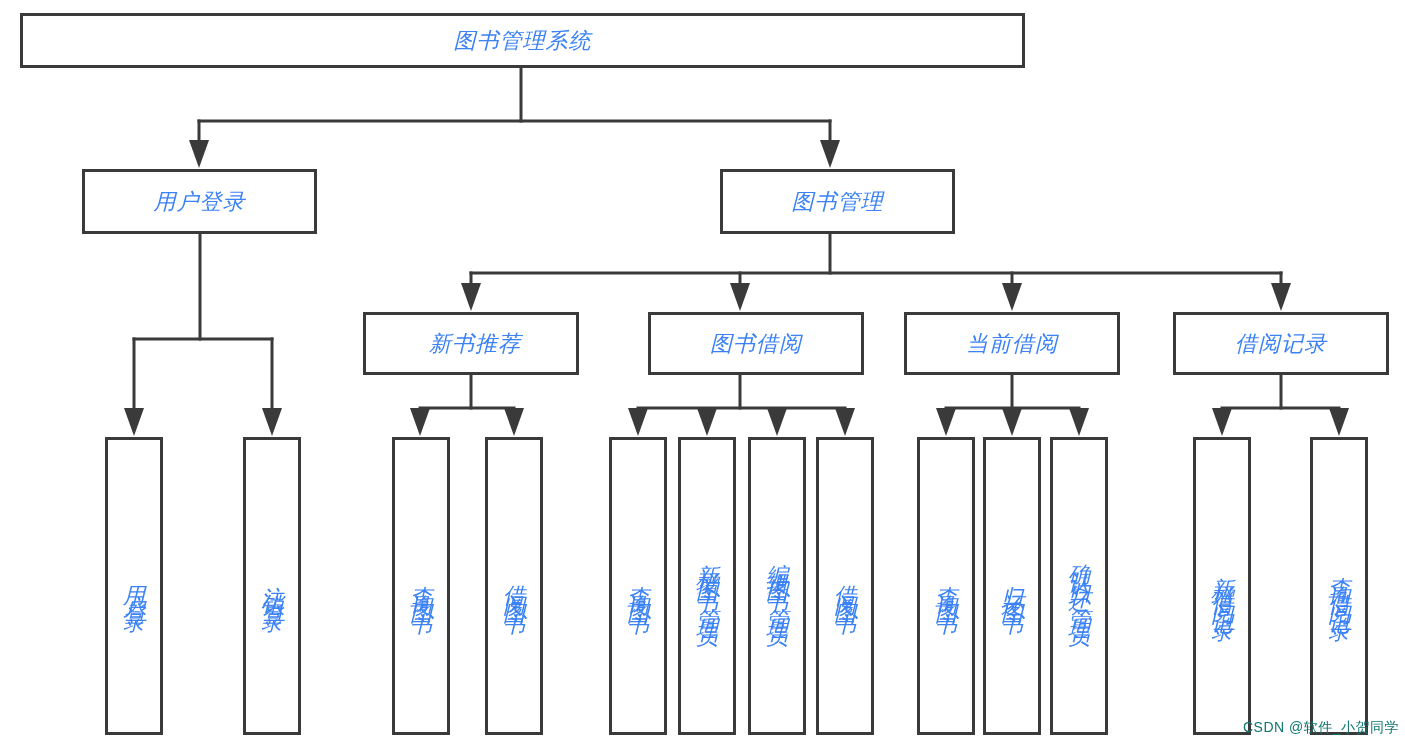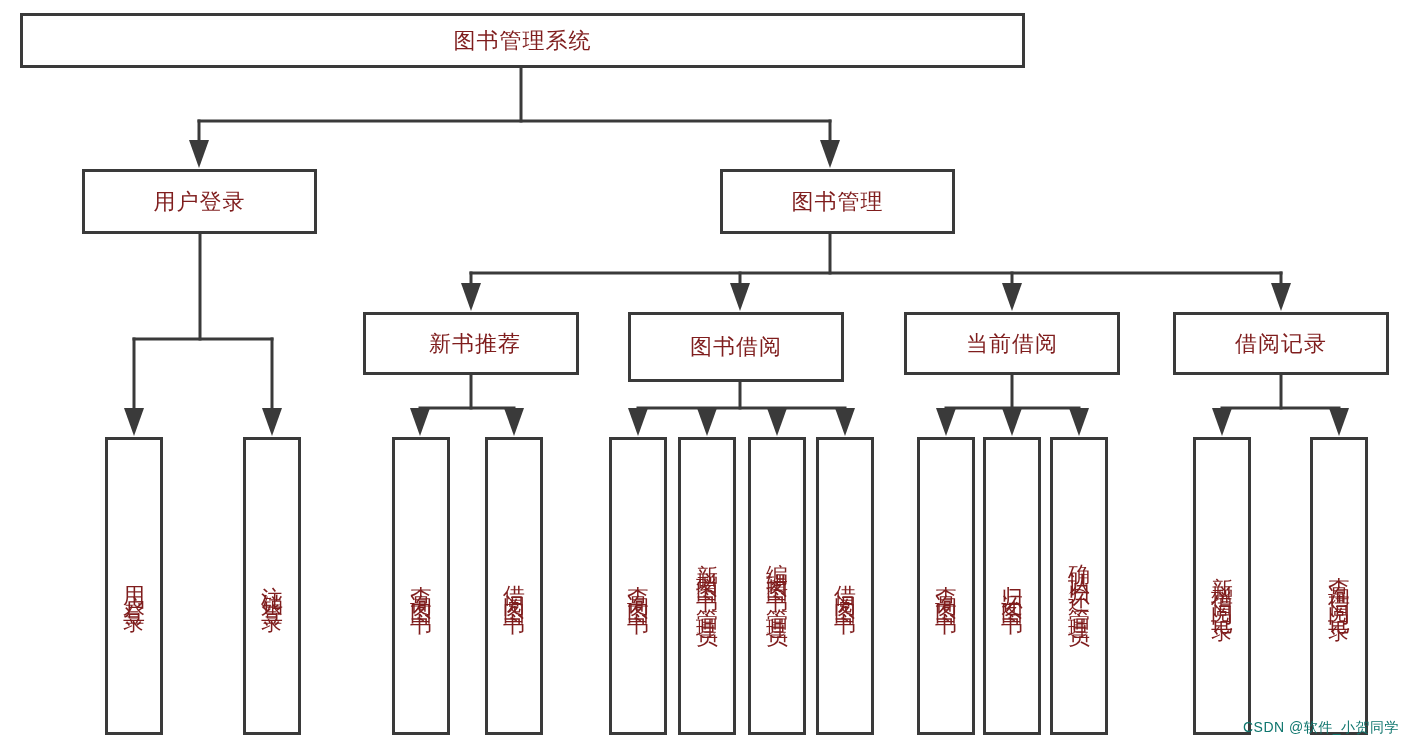--- a/index.html
+++ b/index.html
@@ -15,27 +15,28 @@
     position: absolute;
     left: 0; top: 0;
     width: 1405px; height: 747px;
     pointer-events: none;
   }
   .node {
     position: absolute;
     box-sizing: border-box;
     border: 3px solid #3a3a3a;
     background: #ffffff;
-    color: #7f1d1d;
+    color: #3b82f6;
     display: flex;
     align-items: center;
     justify-content: center;
     font-size: 22px;
     letter-spacing: 1px;
     text-align: center;
+    font-style: italic;
   }
   .vnode {
     writing-mode: vertical-rl;
     text-orientation: mixed;
     letter-spacing: 9px;
     line-height: 1;
   }
   .watermark {
     position: absolute;
     top: 719px;
@@ -108,21 +109,21 @@
       <use href="#ah" x="1339" y="436"></use>
     </g>
   </svg>
 
   <div class="node" style="left:20px; top:13px; width:1005px; height:55px;">图书管理系统</div>
 
   <div class="node" style="left:82px; top:169px; width:235px; height:65px;">用户登录</div>
   <div class="node" style="left:712px; top:169px; width:235px; height:65px;margin-left:8px;">图书管理</div>
 
   <div class="node" style="left:363px; top:312px; width:216px; height:63px;padding-left:8px;">新书推荐</div>
-  <div class="node" style="left:628px; top:312px; width:216px; height:70px;">图书借阅</div>
+  <div class="node" style="left:648px; top:312px; width:216px; height:63px;">图书借阅</div>
   <div class="node" style="left:904px; top:312px; width:216px; height:63px;text-align:center;">当前借阅</div>
   <div class="node" style="left:1173px; top:312px; width:216px; height:63px;">借阅记录</div>
 
   <div class="node vnode" style="left:105px; top:437px; width:58px; height:298px;">用户登录</div>
   <div class="node vnode" style="left:243px; top:437px; width:58px; height:298px;">注销登录</div>
 
   <div class="node vnode" style="left:392px; top:437px; width:58px; height:298px;">查询图书</div>
   <div class="node vnode" style="left:485px; top:437px; width:58px; height:298px;">借阅图书</div>
 
   <div class="node vnode" style="left:609px; top:437px; width:58px; height:298px;">查询图书</div>

